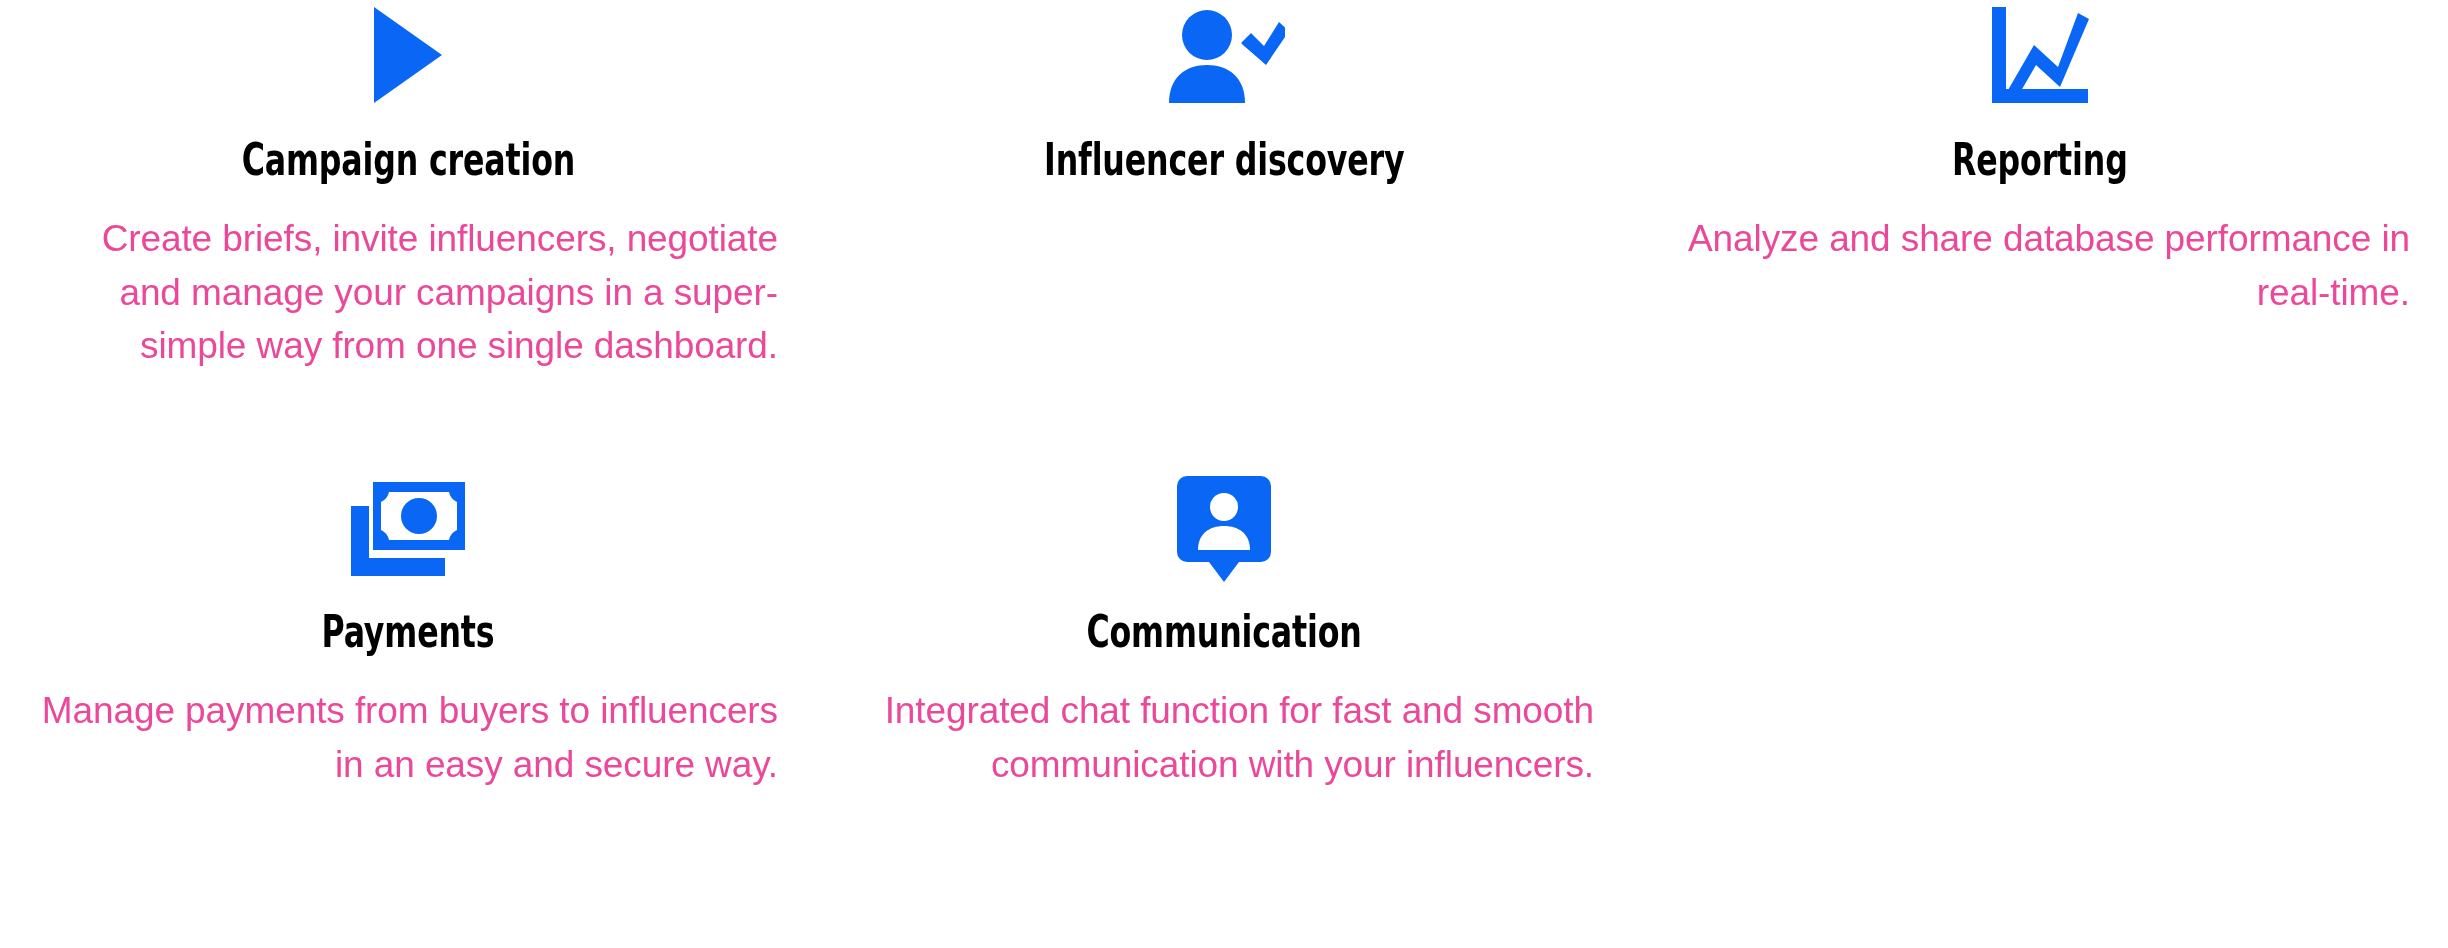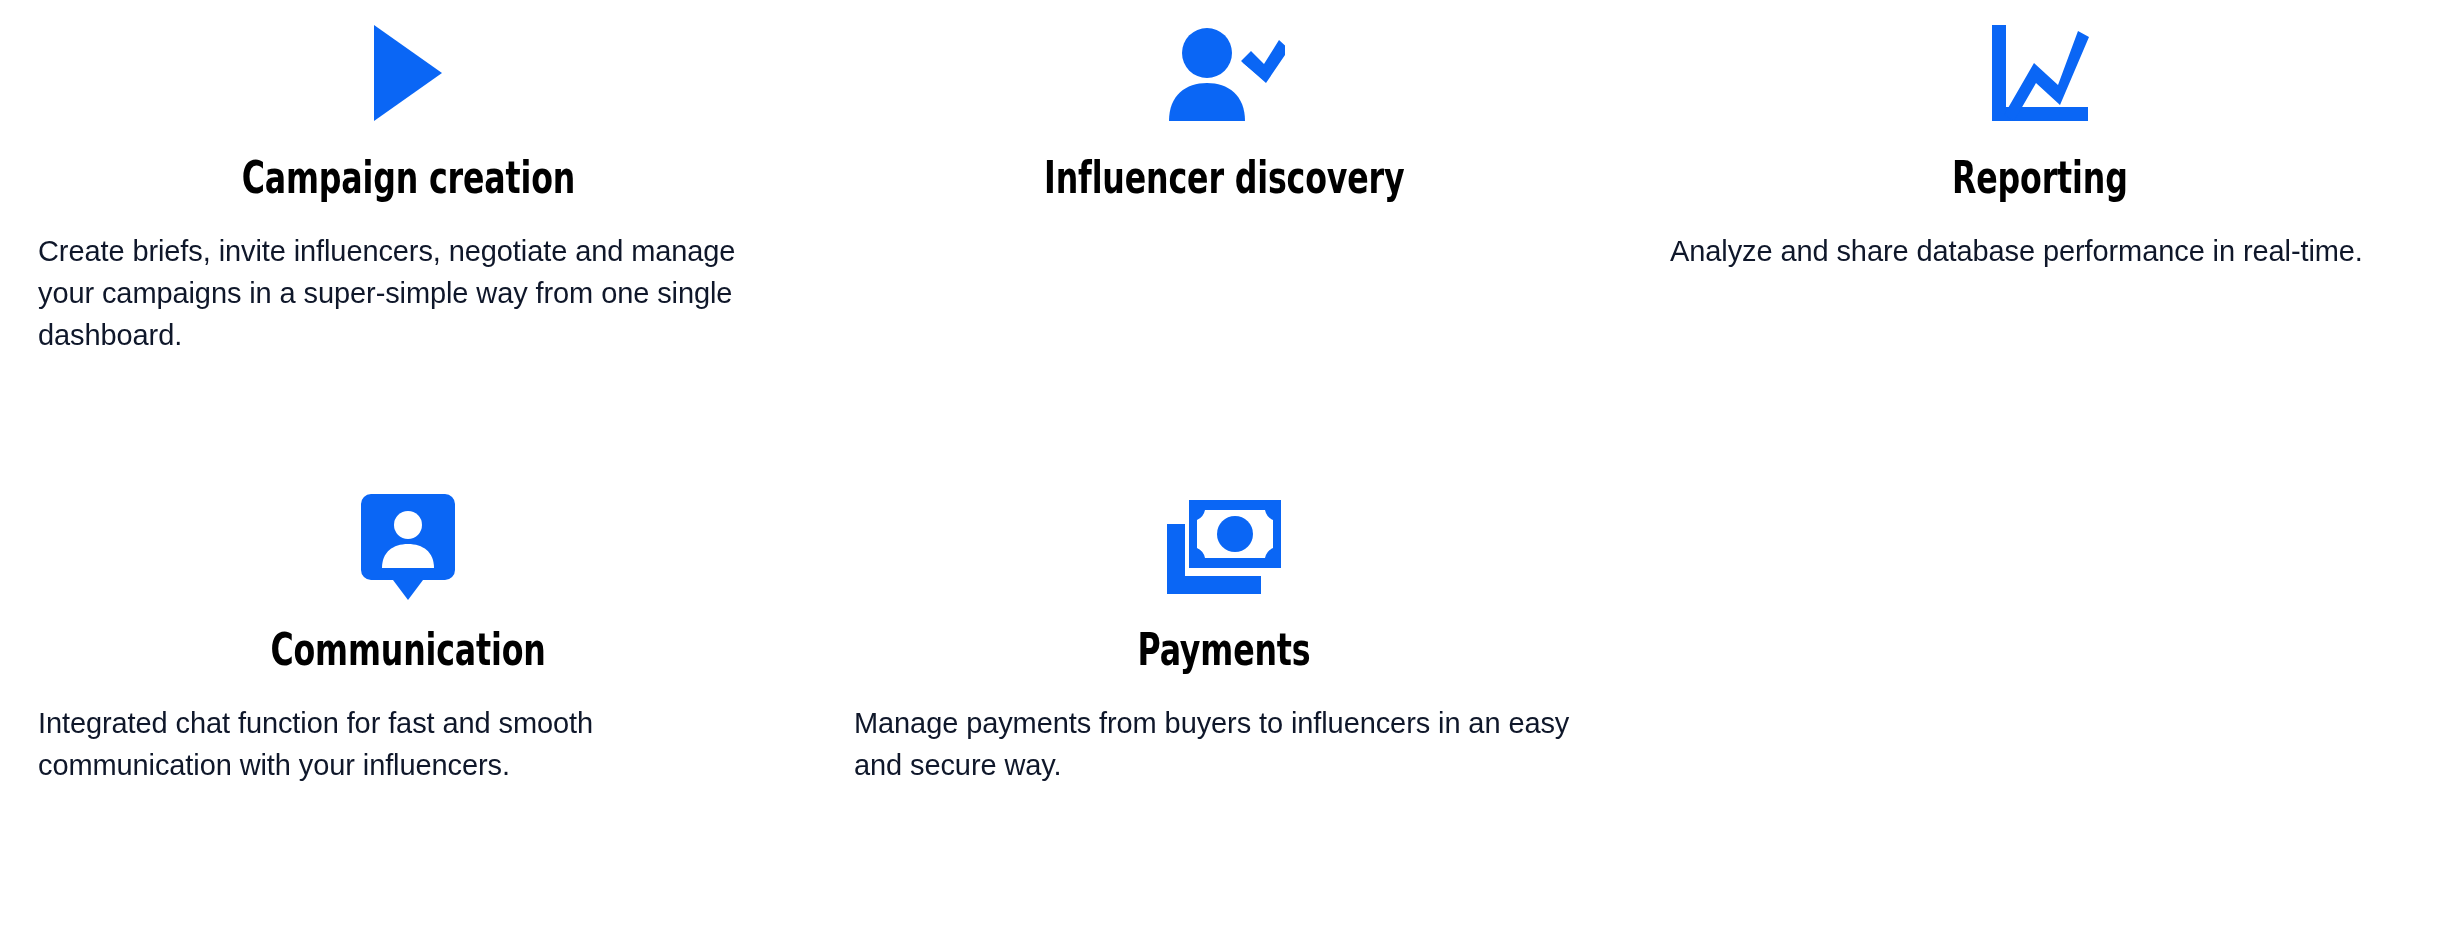--- a/index.html
+++ b/index.html
@@ -13,21 +13,20 @@
     width:2448px; height:948px;
     display:grid;
     grid-template-columns:repeat(3, 1fr);
     grid-template-rows:repeat(2, 474px);
     background:#ffffff;
   }
   .feature-card {
     display:flex;
     flex-direction:column;
     align-items:center;
-    padding-top:18px;
   }
   .icon-wrap {
     height:110px;
     display:flex;
     align-items:center;
     justify-content:center;
     margin-bottom:28px;
   }
   .icon-wrap svg { display:block; }
   .card-title {
@@ -40,24 +39,24 @@
     text-align:center;
     transform:scaleX(0.80);
     transform-origin:center center;
     white-space:nowrap;
     margin-bottom:30px;
   }
   .card-desc {
     width:740px;
     font-family:"Liberation Sans", sans-serif;
     font-weight:400;
-    font-size:29px;
+    font-size:37px;
     line-height:1.45;
-    color:#0f172a;
-    text-align:left;
+    color:#ec4899;
+    text-align:right;
     letter-spacing:-0.1px;
   }
   
   .row-2 .icon-wrap { margin-bottom:26px; }
 </style>
 </head>
 <body>
 
 <div class="feature-grid">
 
@@ -89,37 +88,37 @@
         <path d="M4 2 L18 2 L18 84 L100 84 L100 98 L4 98 Z" fill="#0A66F5"></path>
         <path d="M16 92 L46 40 L70 62 L90 8 L101 14 L72 82 L48 60 L26 98 Z" fill="#0A66F5"></path>
       </svg>
     </div>
     <div class="card-title">Reporting</div>
     <div class="card-desc">Analyze and share database performance in real-time.</div>
   </div>
 
   <div class="feature-card row-2">
     <div class="icon-wrap">
-      <svg width="98" height="110" viewBox="0 0 98 110" aria-hidden="true">
-        <path d="M12 2 H86 A10 10 0 0 1 96 12 V78 A10 10 0 0 1 86 88 H64 L49 108 L34 88 H12 A10 10 0 0 1 2 78 V12 A10 10 0 0 1 12 2 Z" fill="#0A66F5"></path>
-        <circle cx="49" cy="33" r="14" fill="#ffffff"></circle>
-        <path d="M23 76 C23 60 34 52 49 52 C64 52 75 60 75 76 Z" fill="#ffffff"></path>
-      </svg>
-    </div>
-    <div class="card-title">Communication</div>
-    <div class="card-desc">Integrated chat function for fast and smooth communication with your influencers.</div>
-  </div>
-
-  <div class="feature-card row-2">
-    <div class="icon-wrap">
       <svg width="118" height="98" viewBox="0 0 118 98" aria-hidden="true">
         <path d="M2 26 H20 V78 H96 V96 H2 Z" fill="#0A66F5"></path>
         <rect x="24" y="2" width="92" height="68" fill="#0A66F5"></rect>
         <path d="M40 12 H100 A14 14 0 0 0 108 22 V50 A14 14 0 0 0 100 60 H40 A14 14 0 0 0 32 50 V22 A14 14 0 0 0 40 12 Z" fill="#ffffff"></path>
         <circle cx="70" cy="36" r="18" fill="#0A66F5"></circle>
       </svg>
     </div>
     <div class="card-title">Payments</div>
     <div class="card-desc">Manage payments from buyers to influencers in an easy and secure way.</div>
   </div>
 
+  <div class="feature-card row-2">
+    <div class="icon-wrap">
+      <svg width="98" height="110" viewBox="0 0 98 110" aria-hidden="true">
+        <path d="M12 2 H86 A10 10 0 0 1 96 12 V78 A10 10 0 0 1 86 88 H64 L49 108 L34 88 H12 A10 10 0 0 1 2 78 V12 A10 10 0 0 1 12 2 Z" fill="#0A66F5"></path>
+        <circle cx="49" cy="33" r="14" fill="#ffffff"></circle>
+        <path d="M23 76 C23 60 34 52 49 52 C64 52 75 60 75 76 Z" fill="#ffffff"></path>
+      </svg>
+    </div>
+    <div class="card-title">Communication</div>
+    <div class="card-desc">Integrated chat function for fast and smooth communication with your influencers.</div>
+  </div>
+
 
 </div>
 
 </body></html>

